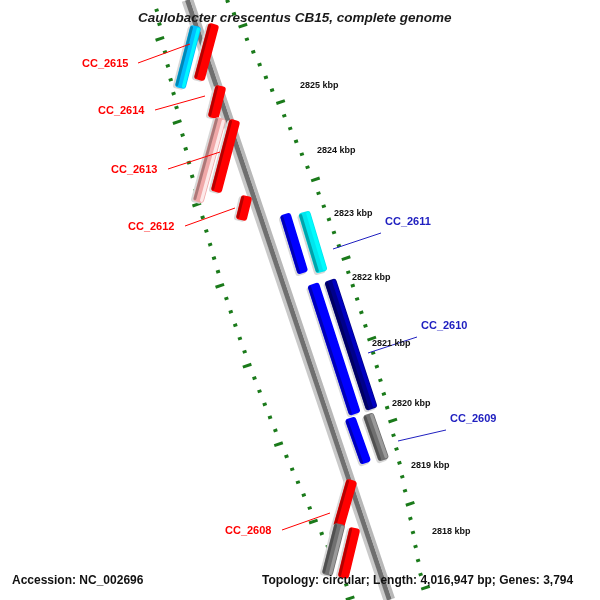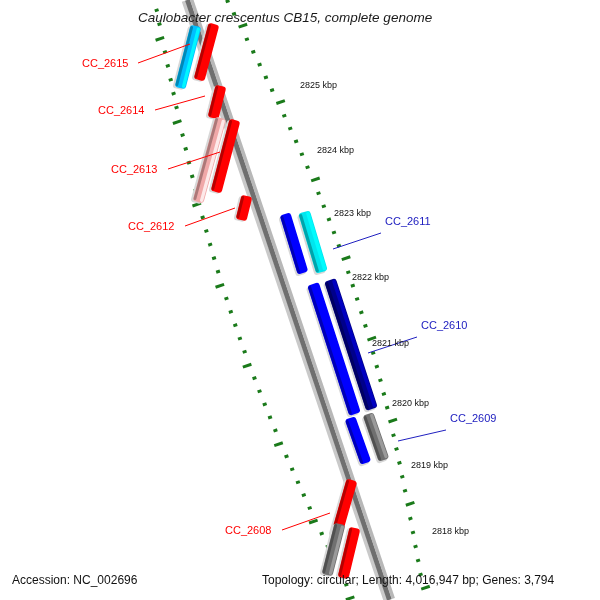--- a/index.html
+++ b/index.html
@@ -1,18 +1,18 @@
 <!DOCTYPE html>
 <html><head>
 <meta charset="utf-8">
 <style>
   html,body{margin:0;padding:0;}
   body{width:600px;height:600px;background:#ffffff;
        font-family:"Liberation Sans",sans-serif;overflow:hidden;}
-  #root{position:relative;width:600px;height:600px;}
+  #root{position:relative;width:600px;height:600px;font-weight:bold;}
   svg{position:absolute;left:0;top:0;}
   .title{font-style:italic;font-size:13.5px;fill:#1a1a1a;}
   .tick-label{font-size:9px;fill:#111111;}
   .gene-label-rev{font-size:11px;fill:#ff0000;}
   .gene-label-fwd{font-size:11px;fill:#2020c0;}
   .status{font-size:12px;fill:#111111;}
 </style>
 </head>
 <body>
 

